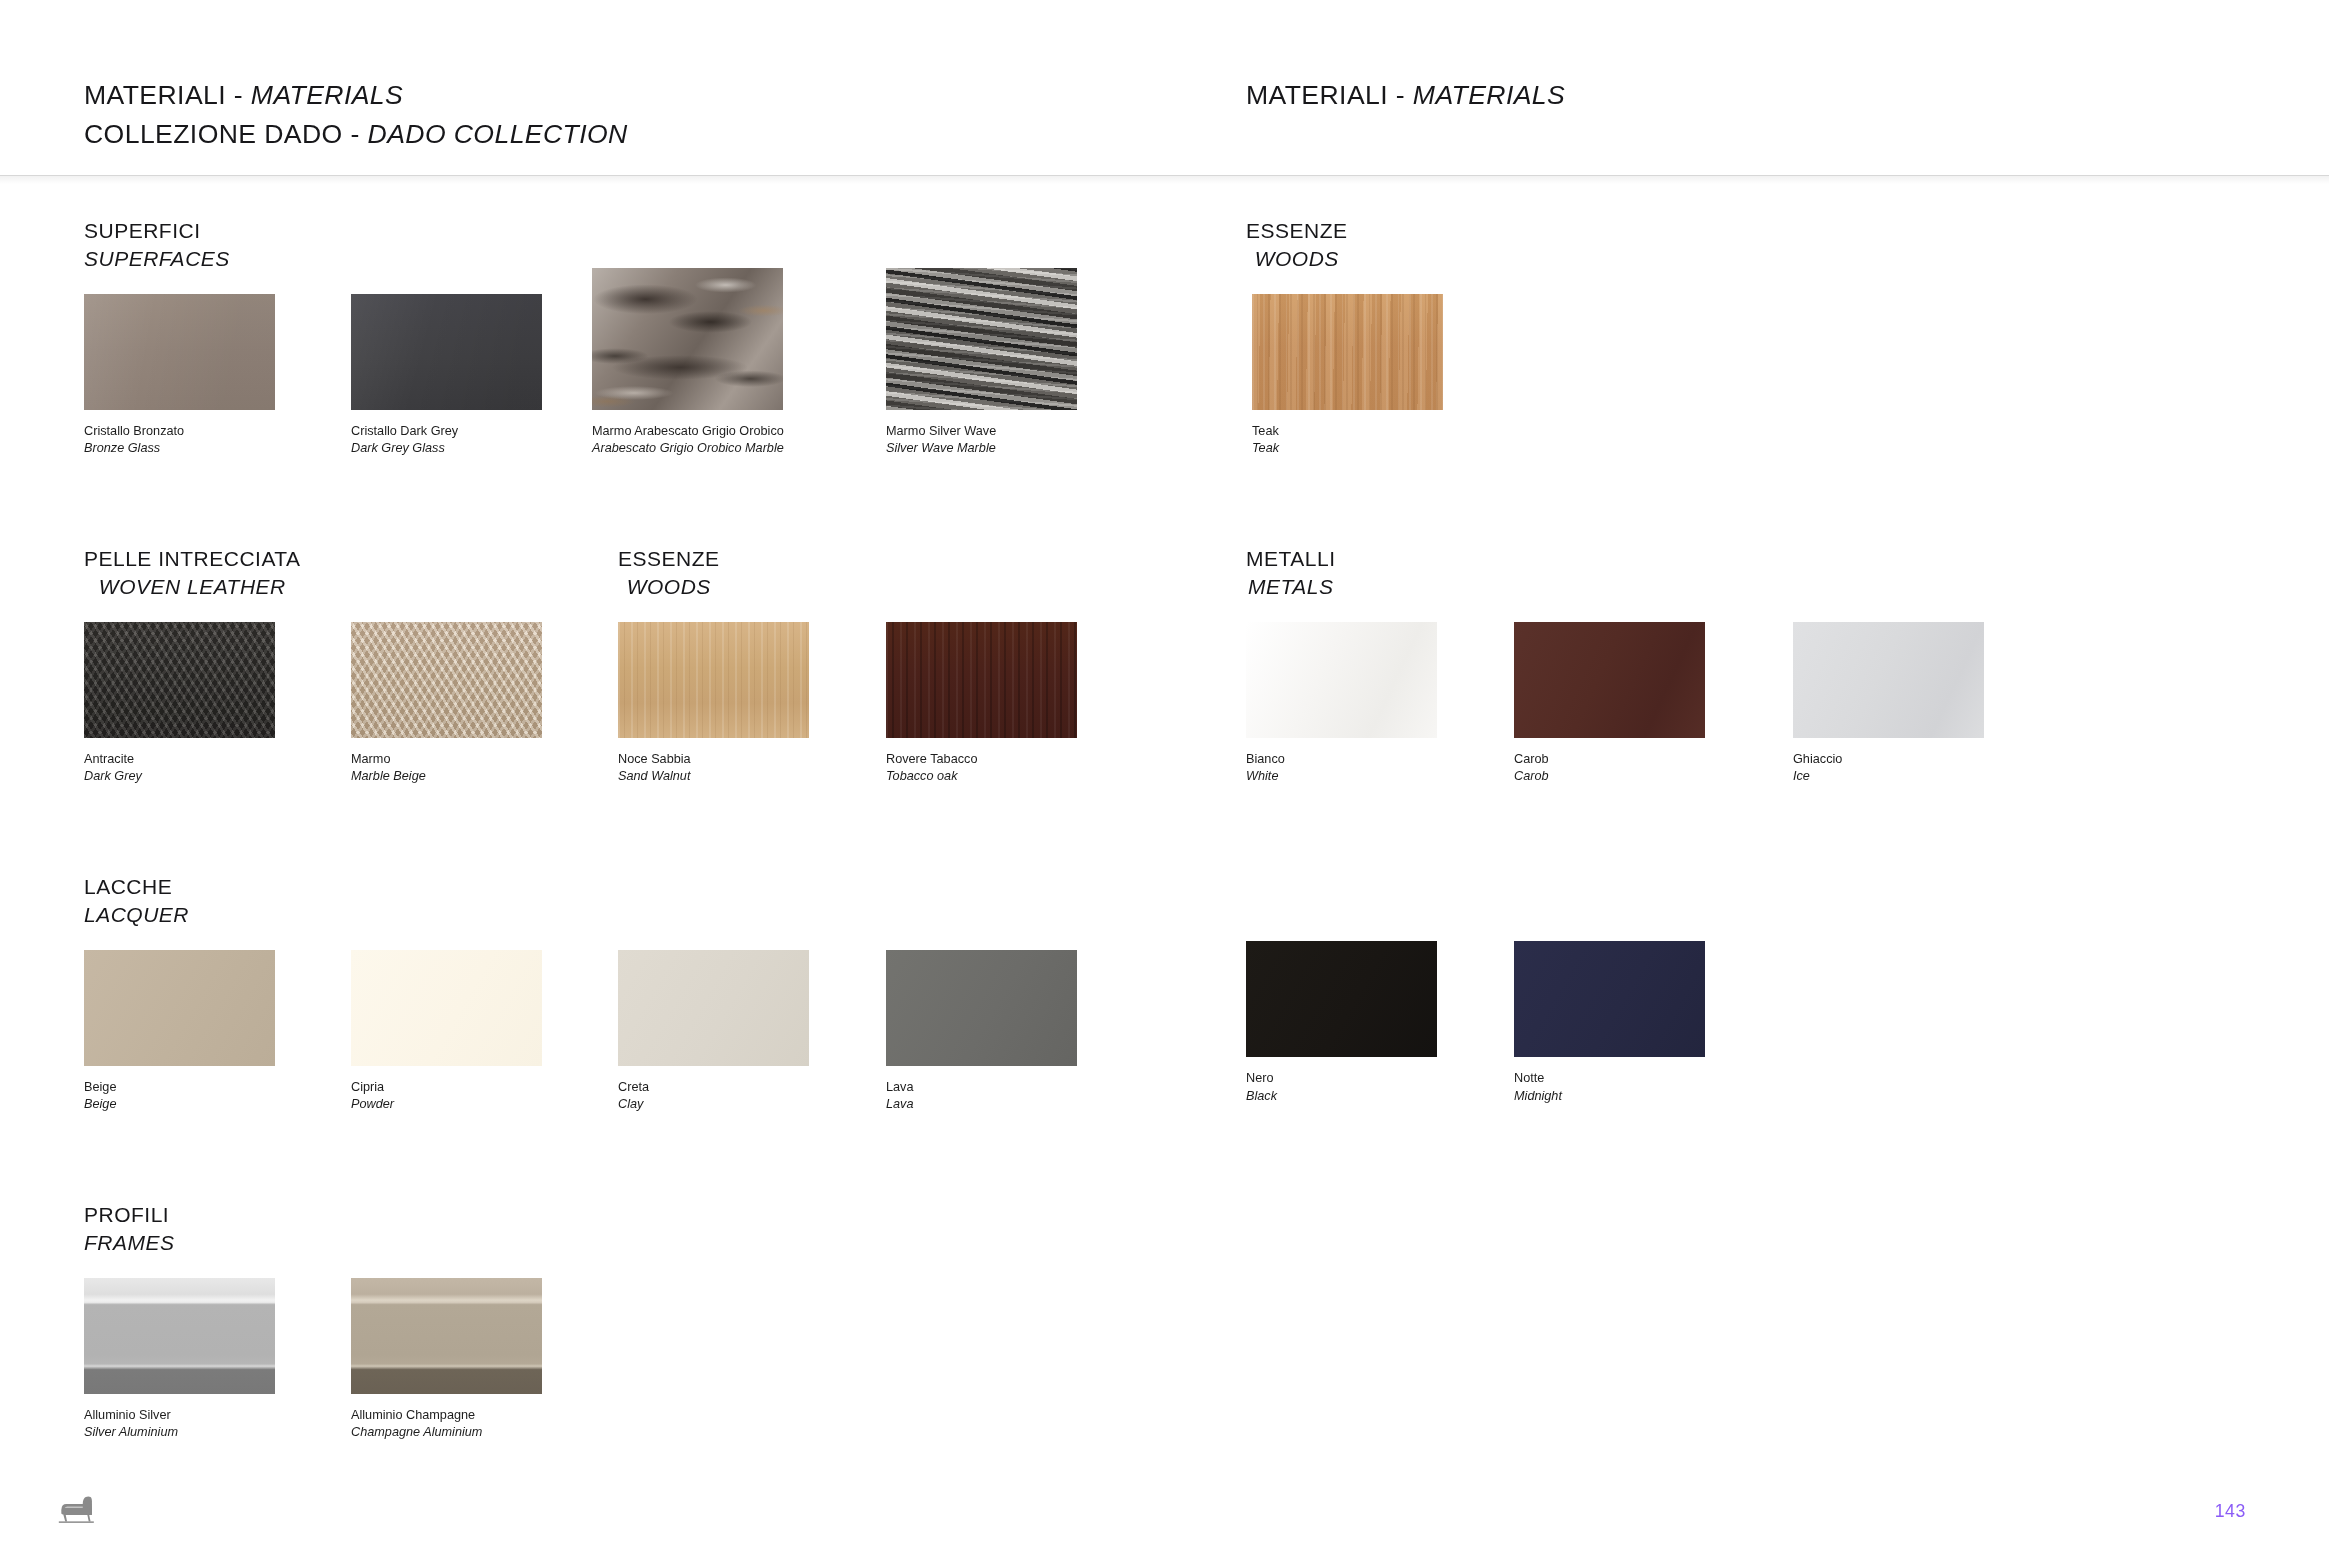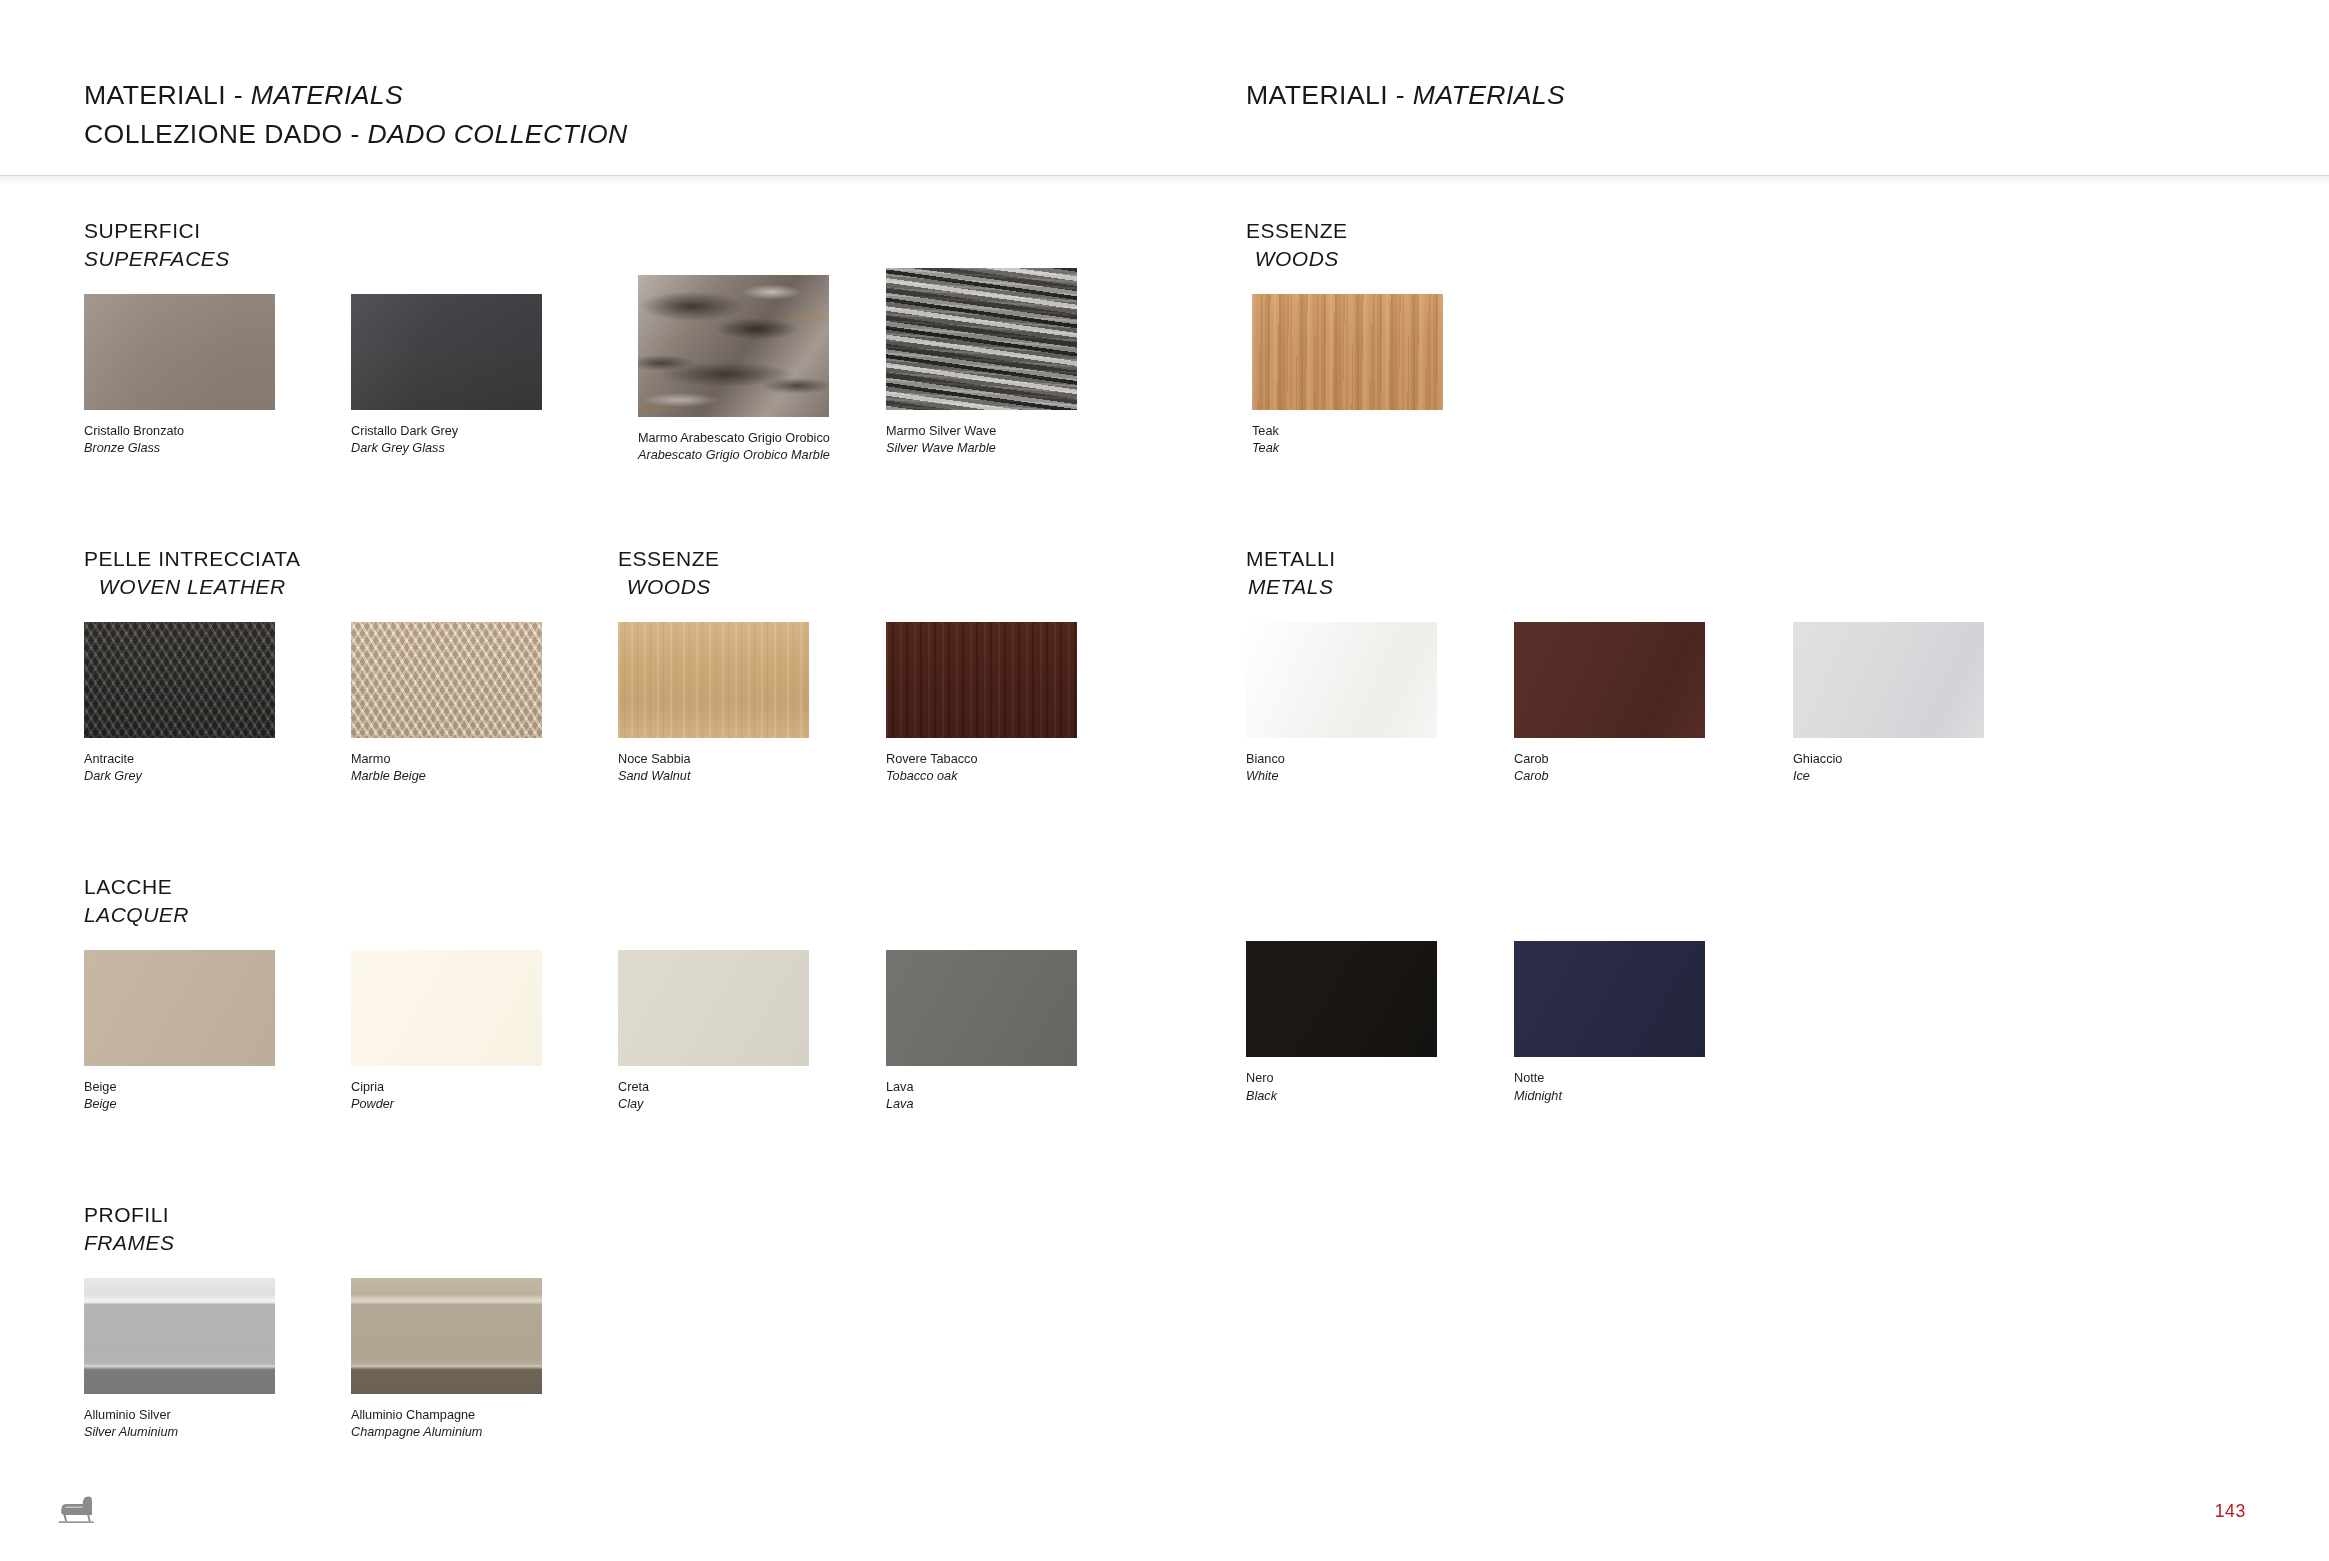--- a/index.html
+++ b/index.html
@@ -233,21 +233,21 @@
   .footer { position: absolute; left: 0; right: 0; bottom: 0; height: 89px; }
   .footer-logo {
     position: absolute;
     left: 53px; bottom: 35px;
     width: 54px; height: 35px;
   }
   .page-number {
     position: absolute;
     right: 84px; bottom: 39px;
     font-size: 17.7px;
-    color: #b91c1c;
+    color: #8b5cf6;
     letter-spacing: 0.6px;
   }
 </style>
 </head>
 <body>
 
 <div class="page-header">
   <div class="header-block left">
     <div class="header-line">
       <span class="reg">MATERIALI - </span><span class="ital">MATERIALS</span>
@@ -280,21 +280,21 @@
           <span class="cap-en">Bronze Glass</span>
         </div>
       </div>
       <div class="swatch-cell" style="left:267px;">
         <div class="swatch tex-darkgrey-glass"></div>
         <div class="swatch-caption">
           <span class="cap-it">Cristallo Dark Grey</span>
           <span class="cap-en">Dark Grey Glass</span>
         </div>
       </div>
-      <div class="swatch-cell" style="left:554px;top:-26px;margin-top:7px;">
+      <div class="swatch-cell" style="left:508px;top:-26px;">
         <div class="swatch tex-arabescato" style="height:142px;"></div>
         <div class="swatch-caption">
           <span class="cap-it">Marmo Arabescato Grigio Orobico</span>
           <span class="cap-en">Arabescato Grigio Orobico Marble</span>
         </div>
       </div>
       <div class="swatch-cell" style="left:802px;top:-26px;">
         <div class="swatch tex-silverwave" style="height:142px;"></div>
         <div class="swatch-caption">
           <span class="cap-it">Marmo Silver Wave</span>

